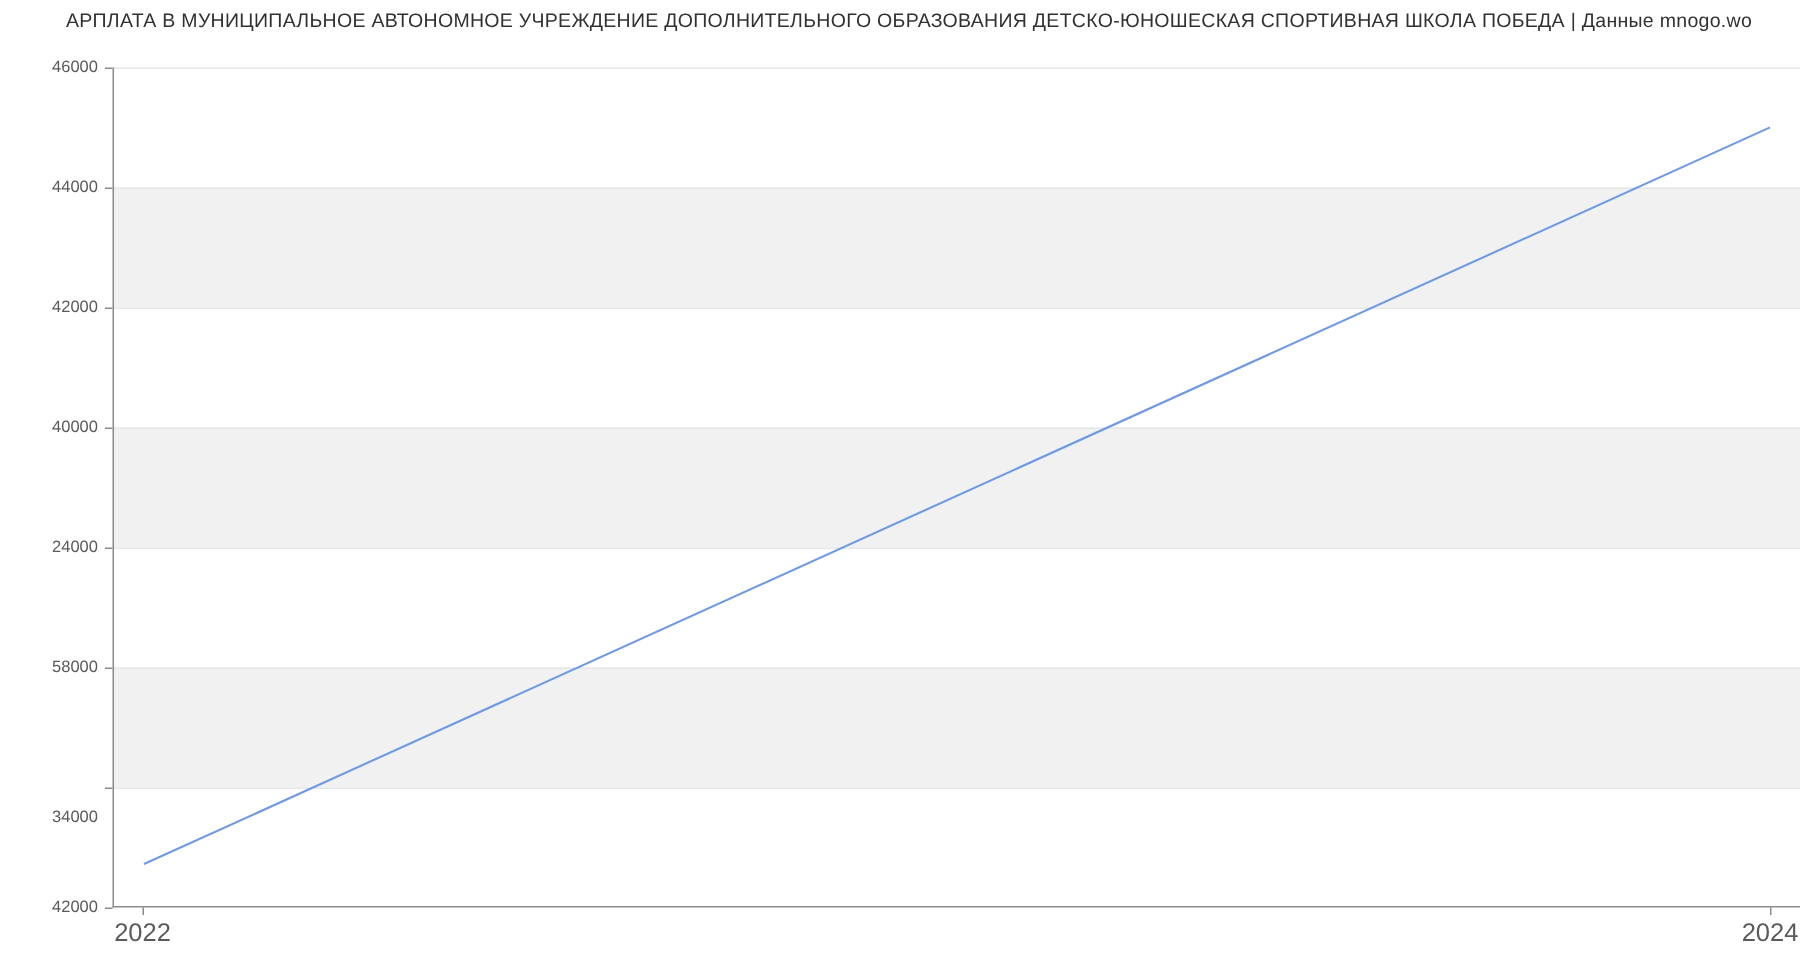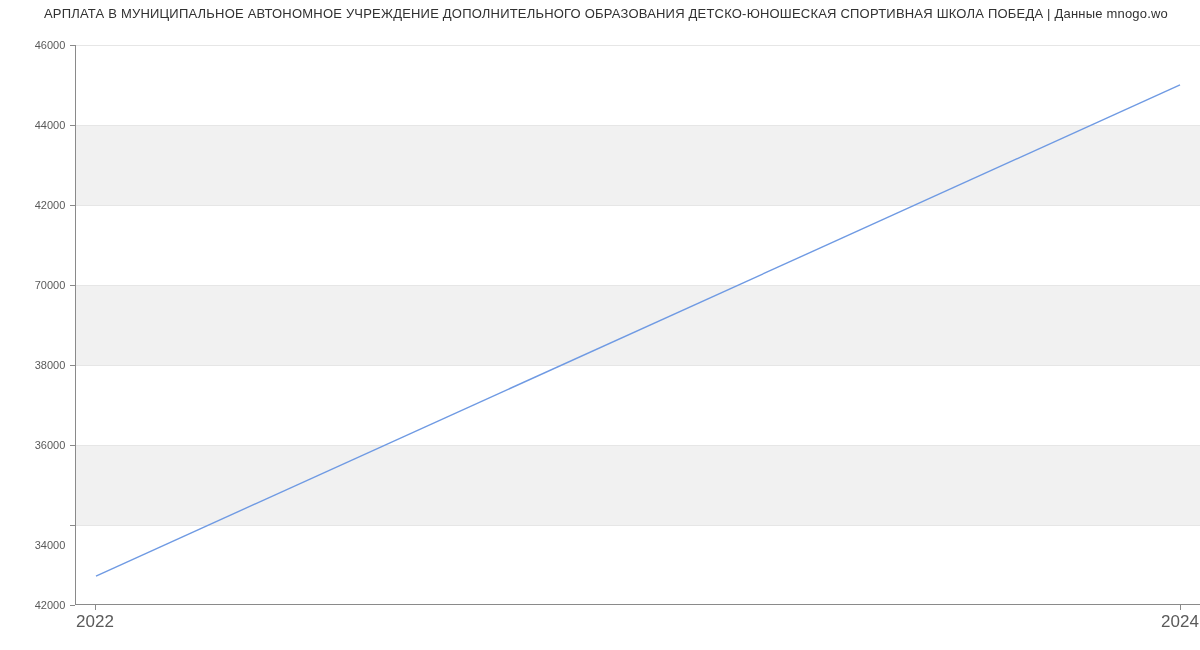--- a/index.html
+++ b/index.html
@@ -96,27 +96,27 @@
 <div class="chart-wrap">
 
   <div class="title">АРПЛАТА В МУНИЦИПАЛЬНОЕ АВТОНОМНОЕ УЧРЕЖДЕНИЕ ДОПОЛНИТЕЛЬНОГО ОБРАЗОВАНИЯ  ДЕТСКО-ЮНОШЕСКАЯ СПОРТИВНАЯ ШКОЛА ПОБЕДА | Данные mnogo.wo</div>
 
   <div class="y-tick-label" style="top:605px">42000</div>
   <div class="y-tick-mark" style="top:605px"></div>
 
   <div class="y-tick-label" style="top:545px">34000</div>
   <div class="y-tick-mark" style="top:525px"></div>
 
-  <div class="y-tick-label" style="top:445px">36000</div>
+  <div class="y-tick-label" style="top:445px">58000</div>
   <div class="y-tick-mark" style="top:445px"></div>
 
-  <div class="y-tick-label" style="top:365px">38000</div>
+  <div class="y-tick-label" style="top:365px">24000</div>
   <div class="y-tick-mark" style="top:365px"></div>
 
-  <div class="y-tick-label" style="top:285px">70000</div>
+  <div class="y-tick-label" style="top:285px">40000</div>
   <div class="y-tick-mark" style="top:285px"></div>
 
   <div class="y-tick-label" style="top:205px">42000</div>
   <div class="y-tick-mark" style="top:205px"></div>
 
   <div class="y-tick-label" style="top:125px">44000</div>
   <div class="y-tick-mark" style="top:125px"></div>
 
   <div class="y-tick-label" style="top:45px">46000</div>
   <div class="y-tick-mark" style="top:45px"></div>

